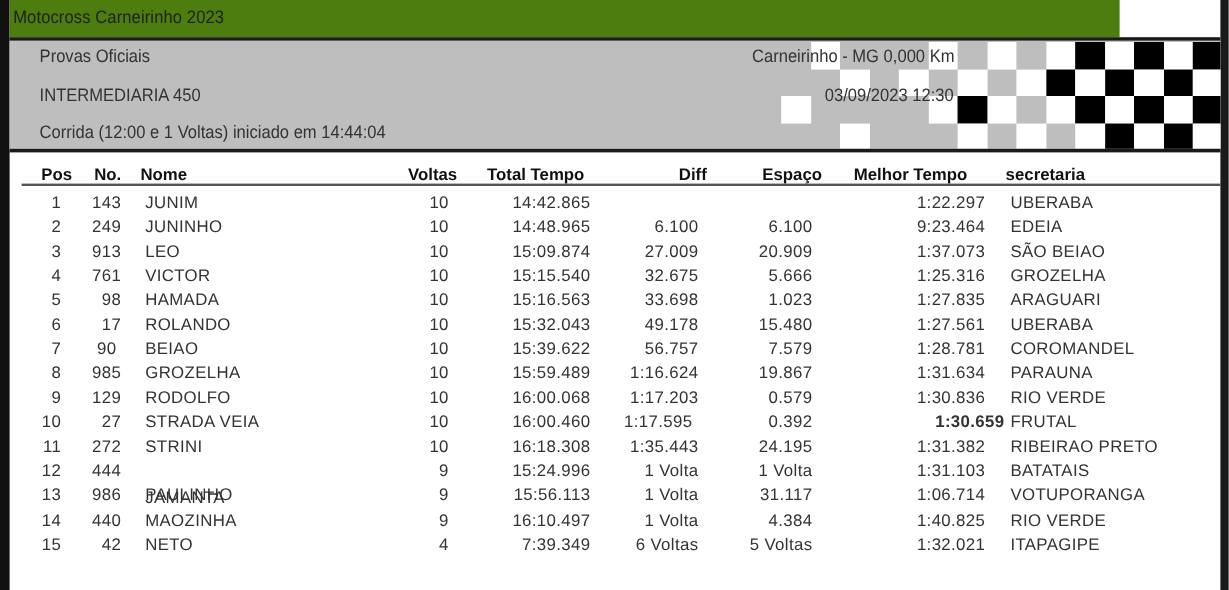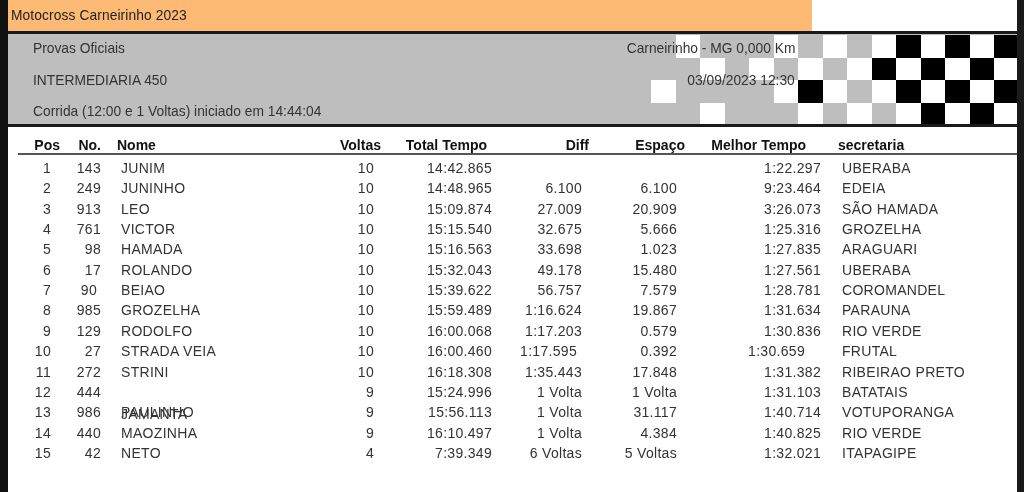--- a/index.html
+++ b/index.html
@@ -4,21 +4,21 @@
 <style>
   html, body { margin: 0; padding: 0; }
   body {
     width: 1024px; height: 492px; overflow: hidden; position: relative;
     background: #ffffff;
     font-family: "Liberation Sans", sans-serif;
     color: #222;
   }
   .frame-left { position: absolute; left: 0; top: 0; width: 8px; height: 492px; background: #111; }
   .frame-right { position: absolute; right: 0; top: 0; width: 7px; height: 492px; background: #1a1a1a; }
-  .title-bar { position: absolute; left: 8px; top: 0; width: 804px; height: 31px; background: #fdba74; }
+  .title-bar { position: absolute; left: 8px; top: 0; width: 925px; height: 31px; background: #4d7c0f; }
   .app-title { position: absolute; left: 3px; top: 6px; font-size: 15px; color: #222; letter-spacing: 0.1px; transform: scaleX(0.92); transform-origin: left; }
   .report-type { position: absolute; right: 7px; top: 2px; font-size: 19px; font-weight: bold; color: #111; }
   .rule-top { position: absolute; left: 8px; top: 31px; width: 1009px; height: 3px; background: #1a1a1a; }
   .info-band { position: absolute; left: 8px; top: 34px; width: 1009px; height: 90px; background: #bebebe; overflow: hidden; }
   .rule-bottom { position: absolute; left: 8px; top: 124px; width: 1009px; height: 3px; background: #1a1a1a; }
   .checker { position: absolute; left: 643px; top: 1px; }
   .cell { position: absolute; width: 24.5px; height: 22.7px; }
   .cell.w { background: #ffffff; }
   .cell.b { background: #000000; }
   .info-line { position: absolute; font-size: 15px; color: #333; transform: scaleX(0.92); transform-origin: left; white-space: nowrap; }
@@ -129,22 +129,22 @@
     <span class="td" style="left:842px;">EDEIA</span>
   </div>
       <div class="row" style="top: 66.7px;">
     <span class="td r" style="right:966px;">3</span>
     <span class="td r" style="right:916px;">913</span>
     <span class="td" style="left:121px;">LEO</span>
     <span class="td r" style="right:643px;">10</span>
     <span class="td r" style="right:525px;">15:09.874</span>
     <span class="td r" style="right:435px;">27.009</span>
     <span class="td r" style="right:340px;">20.909</span>
-    <span class="td r" style="right:196px;">3:26.073</span>
-    <span class="td" style="left:842px;">SÃO HAMADA</span>
+    <span class="td r" style="right:196px;">1:37.073</span>
+    <span class="td" style="left:842px;">SÃO BEIAO</span>
   </div>
       <div class="row" style="top: 87.05px;">
     <span class="td r" style="right:966px;">4</span>
     <span class="td r" style="right:916px;">761</span>
     <span class="td" style="left:121px;">VICTOR</span>
     <span class="td r" style="right:643px;">10</span>
     <span class="td r" style="right:525px;">15:15.540</span>
     <span class="td r" style="right:435px;">32.675</span>
     <span class="td r" style="right:340px;">5.666</span>
     <span class="td r" style="right:196px;">1:25.316</span>
@@ -206,31 +206,31 @@
     <span class="td" style="left:842px;">RIO VERDE</span>
   </div>
       <div class="row" style="top: 209.15px;">
     <span class="td r" style="right:966px;">10</span>
     <span class="td r" style="right:916px;">27</span>
     <span class="td" style="left:121px;">STRADA VEIA</span>
     <span class="td r" style="right:643px;">10</span>
     <span class="td r" style="right:525px;">16:00.460</span>
     <span class="td r" style="right:440px;">1:17.595</span>
     <span class="td r" style="right:340px;">0.392</span>
-    <span class="td r" style="right:212px;">1:30.659</span>
+    <span class="td r" style="right:180px;font-weight:bold;">1:30.659</span>
     <span class="td" style="left:842px;">FRUTAL</span>
   </div>
       <div class="row" style="top: 229.5px;">
     <span class="td r" style="right:966px;">11</span>
     <span class="td r" style="right:916px;">272</span>
     <span class="td" style="left:121px;">STRINI</span>
     <span class="td r" style="right:643px;">10</span>
     <span class="td r" style="right:525px;">16:18.308</span>
     <span class="td r" style="right:435px;">1:35.443</span>
-    <span class="td r" style="right:340px;">17.848</span>
+    <span class="td r" style="right:340px;">24.195</span>
     <span class="td r" style="right:196px;">1:31.382</span>
     <span class="td" style="left:842px;">RIBEIRAO PRETO</span>
   </div>
       <div class="row" style="top: 249.85px;">
     <span class="td r" style="right:966px;">12</span>
     <span class="td r" style="right:916px;">444</span>
     <span class="td" style="left:121px;margin-top:22px;">JAMANTA</span>
     <span class="td r" style="right:643px;">9</span>
     <span class="td r" style="right:525px;">15:24.996</span>
     <span class="td r" style="right:435px;">1 Volta</span>
@@ -239,21 +239,21 @@
     <span class="td" style="left:842px;">BATATAIS</span>
   </div>
       <div class="row" style="top: 270.2px;">
     <span class="td r" style="right:966px;">13</span>
     <span class="td r" style="right:916px;">986</span>
     <span class="td" style="left:121px;">PAULINHO</span>
     <span class="td r" style="right:643px;">9</span>
     <span class="td r" style="right:525px;">15:56.113</span>
     <span class="td r" style="right:435px;">1 Volta</span>
     <span class="td r" style="right:340px;">31.117</span>
-    <span class="td r" style="right:196px;">1:40.714</span>
+    <span class="td r" style="right:196px;">1:06.714</span>
     <span class="td" style="left:842px;">VOTUPORANGA</span>
   </div>
       <div class="row" style="top: 290.55px;">
     <span class="td r" style="right:966px;">14</span>
     <span class="td r" style="right:916px;">440</span>
     <span class="td" style="left:121px;">MAOZINHA</span>
     <span class="td r" style="right:643px;">9</span>
     <span class="td r" style="right:525px;">16:10.497</span>
     <span class="td r" style="right:435px;">1 Volta</span>
     <span class="td r" style="right:340px;">4.384</span>

